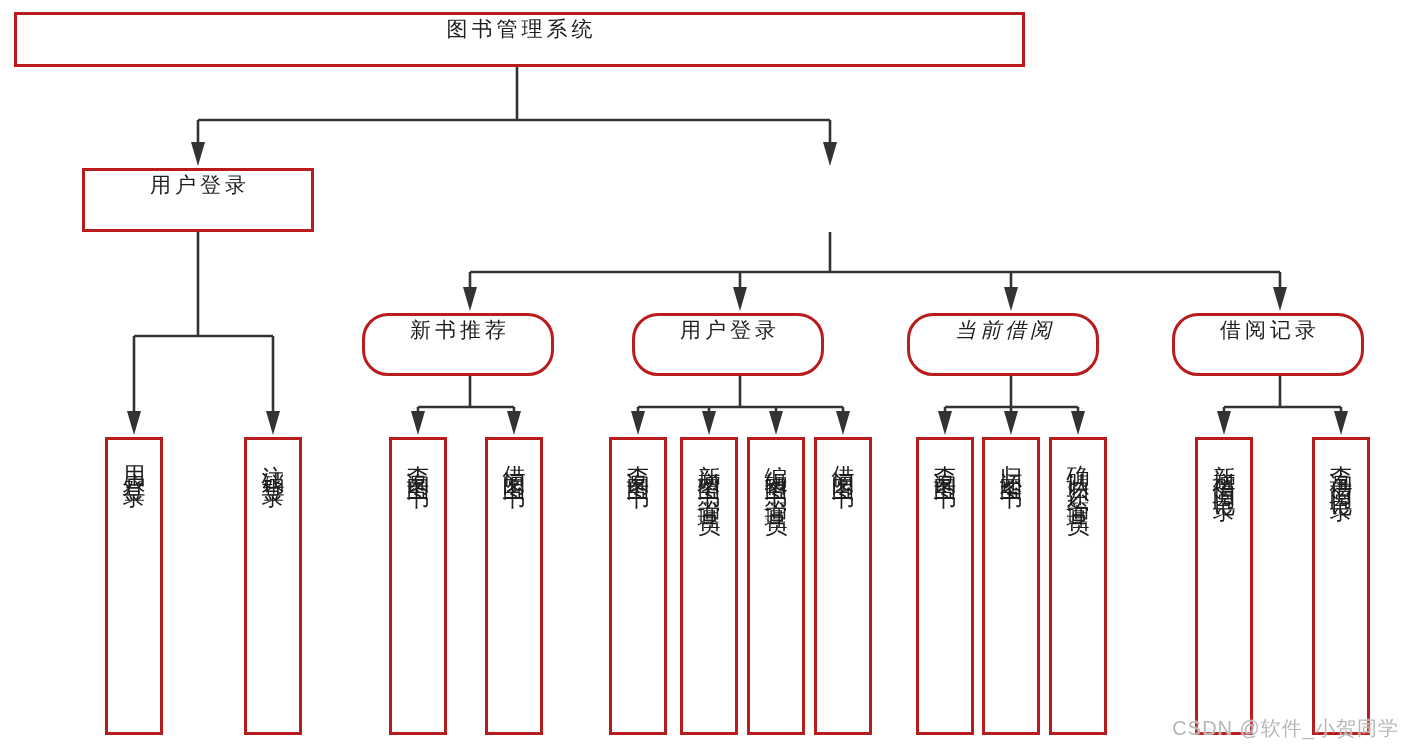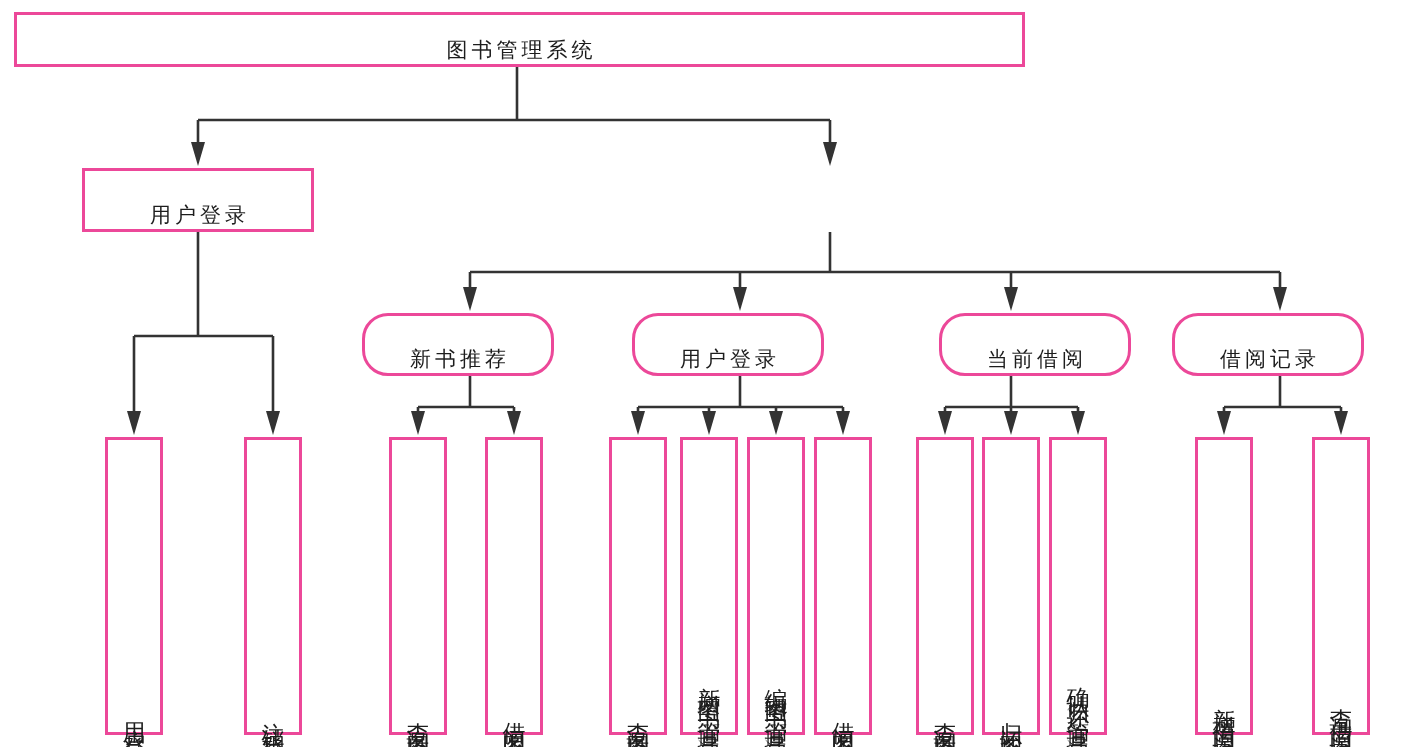--- a/index.html
+++ b/index.html
@@ -3,23 +3,23 @@
 <meta charset="utf-8">
 <style>
   html,body{margin:0;padding:0;background:#ffffff;}
   body{font-family:"Liberation Sans","DejaVu Sans",sans-serif;}
   #canvas{position:relative;width:1405px;height:747px;background:#ffffff;overflow:hidden;}
   #wires{position:absolute;left:0;top:0;width:1405px;height:747px;}
   .box{
     position:absolute;
     box-sizing:border-box;
     background:#ffffff;
-    border:3px solid #ec4899;
+    border:3px solid #b91c1c;
     display:flex;
-    align-items:flex-end;
+    align-items:flex-start;
     justify-content:center;
     z-index:2;
   }
   .lbl{
     color:#1d1d1d;
     font-size:21px;
     letter-spacing:4px;
     padding-left:4px; 
     white-space:nowrap;
   }
@@ -107,21 +107,21 @@
   <div class="box l2" style="left:82px;">
     <span class="lbl">用户登录</span>
   </div>
 
   <div class="box l3" style="left:362px;">
     <span class="lbl">新书推荐</span>
   </div>
   <div class="box l3" style="left:632px;">
     <span class="lbl">用户登录</span>
   </div>
-  <div class="box l3" style="left:939px;">
+  <div class="box l3" style="left:907px;font-style:italic;">
     <span class="lbl">当前借阅</span>
   </div>
   <div class="box l3" style="left:1172px;">
     <span class="lbl">借阅记录</span>
   </div>
 
   <div class="box leaf" style="left:105px;">
     <span class="lbl">用户登录</span>
   </div>
   <div class="box leaf" style="left:244px;">
@@ -158,14 +158,15 @@
     <span class="lbl">确认归还（管理员）</span>
   </div>
 
   <div class="box leaf" style="left:1195px;">
     <span class="lbl">新增借阅记录</span>
   </div>
   <div class="box leaf" style="left:1312px;">
     <span class="lbl">查询借阅记录</span>
   </div>
 
+  <div id="watermark">CSDN @软件_小贺同学</div>
 
 </div>
 
 </body></html>

